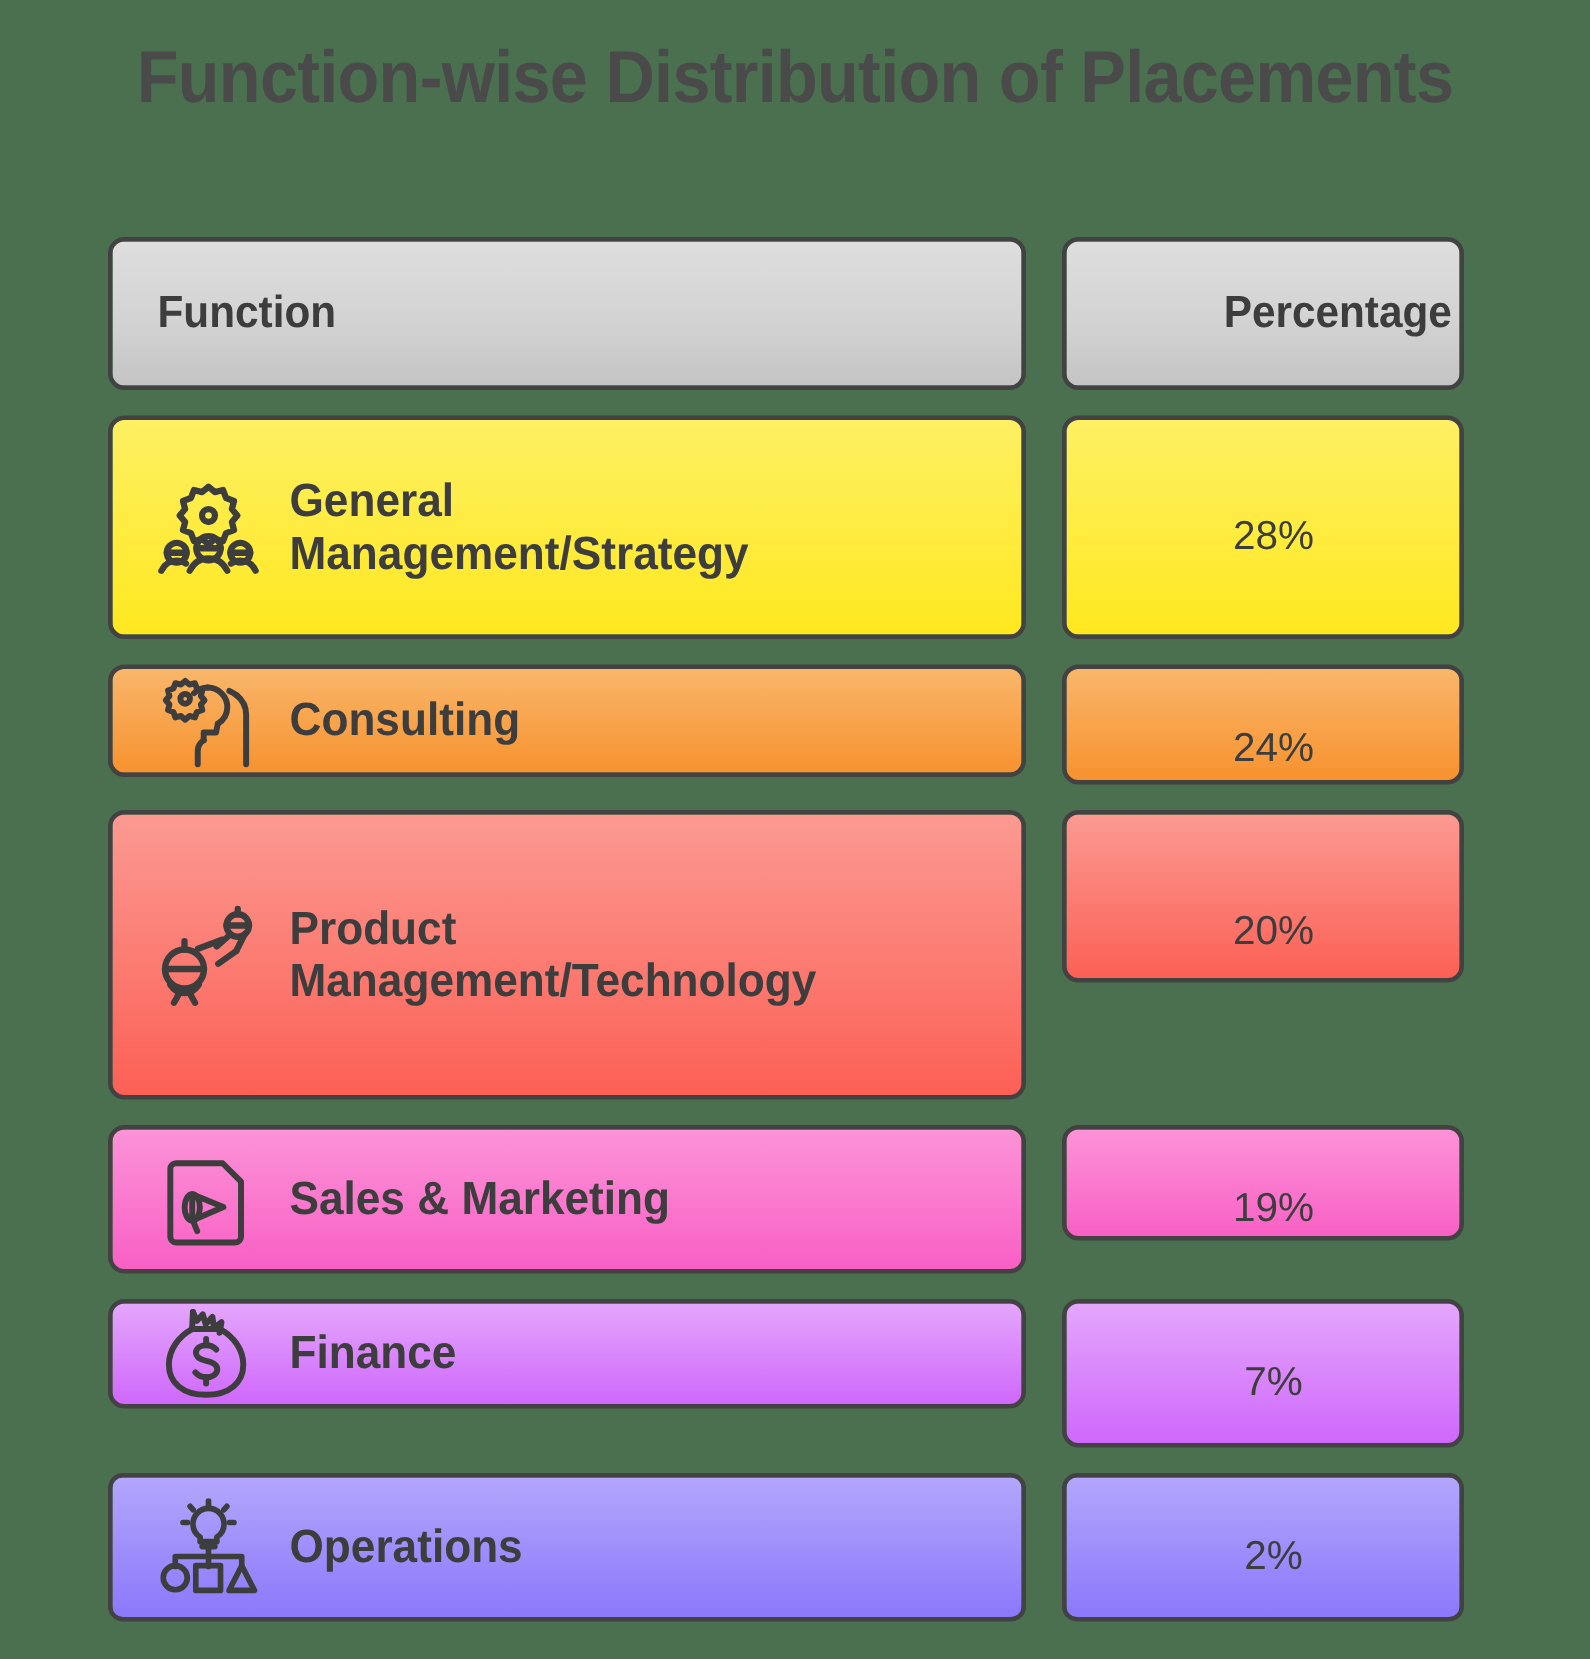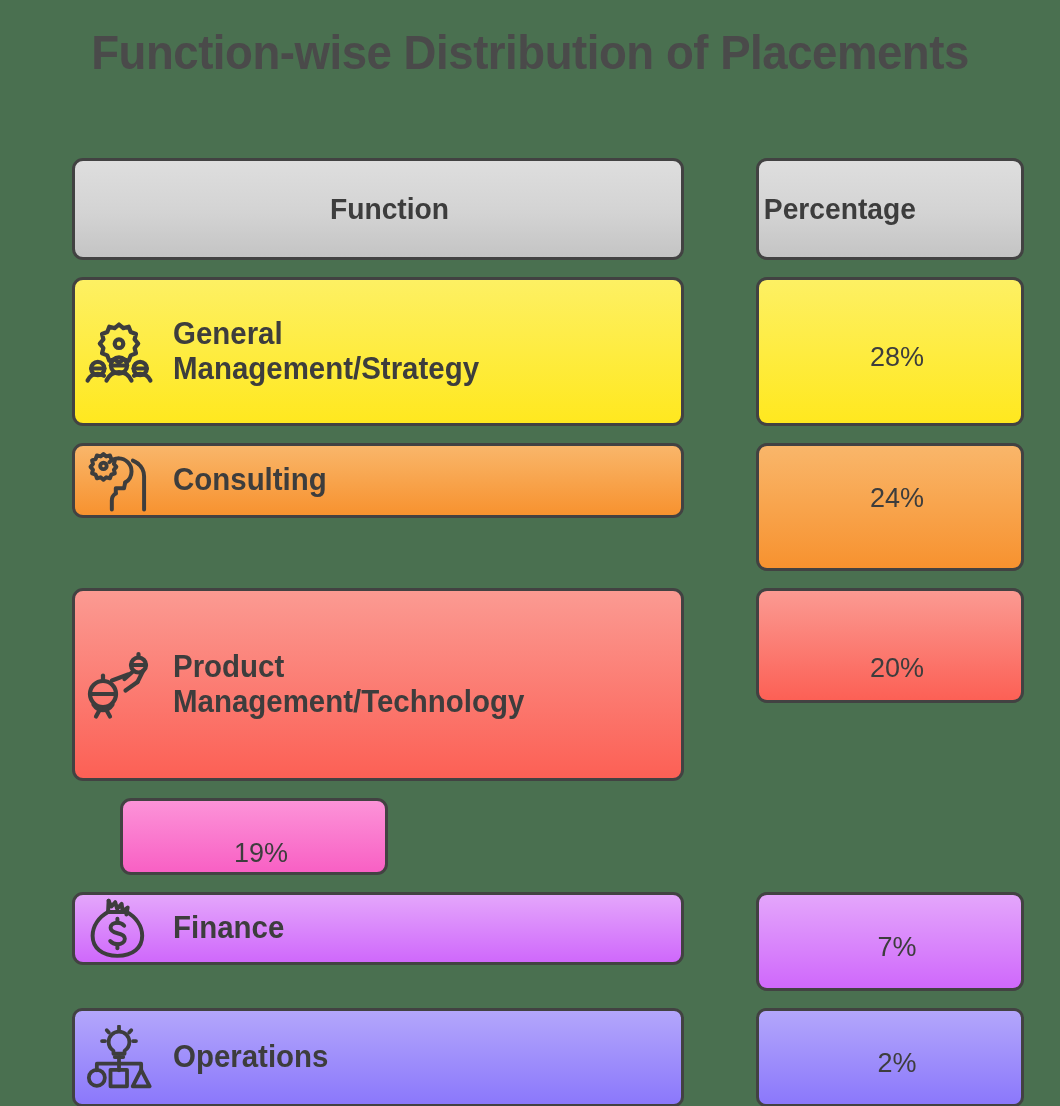--- a/index.html
+++ b/index.html
@@ -51,34 +51,32 @@
     margin-bottom: 17px;
   }
 
   .cell {
     border: 3px solid #424242;
     border-radius: 11px;
     box-sizing: border-box;
     display: flex;
     align-items: center;
     position: relative;
-    justify-content: center;
   }
 
   .cell-fn {
     width: 612px;
     flex: 0 0 612px;
-    padding-left: 8px;
+    padding-left: 28px;
   }
 
   .cell-pct {
     width: 268px;
     flex: 0 0 268px;
-    justify-content: flex-start;
-    margin-left: 48px;
+    justify-content: flex-end;
   }
 
   
   .row-head .cell {
     background: linear-gradient(180deg, #dedede 0%, #d3d3d3 55%, #c4c4c4 100%);
     height: 102px;
   }
   .row-head .cell-fn { padding-left: 30px; }
   .head-label {
     font-size: 30px;
@@ -198,21 +196,21 @@
               <path d="M31.6 48.2 c-2.5 1.6-4.2 4.3-4.2 7.6 l0 9.5"></path>
               <path d="M55.0 16.5 c4.0 3.2 6.6 8.1 6.6 13.6 l0 35.2"></path>
               <path d="M55.0 16.5 c-1.6-1.3-3.4-2.3-5.3-3.1"></path>
             </svg>
           </span>
           <span class="fn-label">
             <span>Consulting</span>
           </span>
         </div>
       </div>
-      <div class="cell cell-pct c-orange" style="height:128px">
+      <div class="cell cell-pct c-orange" style="height:80px">
         <span class="pct-value" style="top:37px">24%</span>
       </div>
     </div>
 
     <div class="row">
       <div class="cell cell-fn c-red" style="height:193px">
         <div class="fn-inner">
           <span class="fn-icon">
             <svg width="70" height="70" viewBox="0 0 70 70" fill="none" stroke="#3d3d3d" stroke-width="4.2" stroke-linecap="round" stroke-linejoin="round">
               <circle cx="19.0" cy="44.0" r="13.0"></circle>
@@ -235,20 +233,35 @@
             <span class="l2">Management/Technology</span>
           </span>
         </div>
       </div>
       <div class="cell cell-pct c-red" style="height:115px">
         <span class="pct-value" style="top:62px">20%</span>
       </div>
     </div>
 
     <div class="row">
+      <div class="cell cell-fn c-pink" style="height:99px">
+        <div class="fn-inner">
+          <span class="fn-icon">
+            <svg width="66" height="66" viewBox="0 0 70 70" fill="none" stroke="#3d3d3d" stroke-width="4.2" stroke-linecap="round" stroke-linejoin="round">
+              <path d="M12.0 9.0 h33.0 l13.0 13.0 v39.0 a4 4 0 0 1 -4 4 h-42.0 a4 4 0 0 1 -4 -4 v-48.0 a4 4 0 0 1 4 -4 z"></path>
+              <path d="M45.5 40.0 l-22.0-9.0 0 18.5 z"></path>
+              <ellipse cx="23.5" cy="40.2" rx="5.4" ry="9.3"></ellipse>
+              <path d="M24.0 49.5 l3.0 7.5"></path>
+            </svg>
+          </span>
+          <span class="fn-label">
+            <span>Sales &amp; Marketing</span>
+          </span>
+        </div>
+      </div>
       <div class="cell cell-pct c-pink" style="height:77px">
         <span class="pct-value" style="top:37px">19%</span>
       </div>
     </div>
 
     <div class="row">
       <div class="cell cell-fn c-purple" style="height:73px">
         <div class="fn-inner">
           <span class="fn-icon">
             <svg width="66" height="66" viewBox="0 0 70 70" fill="none" stroke="#3d3d3d" stroke-width="4.2" stroke-linecap="round" stroke-linejoin="round">

